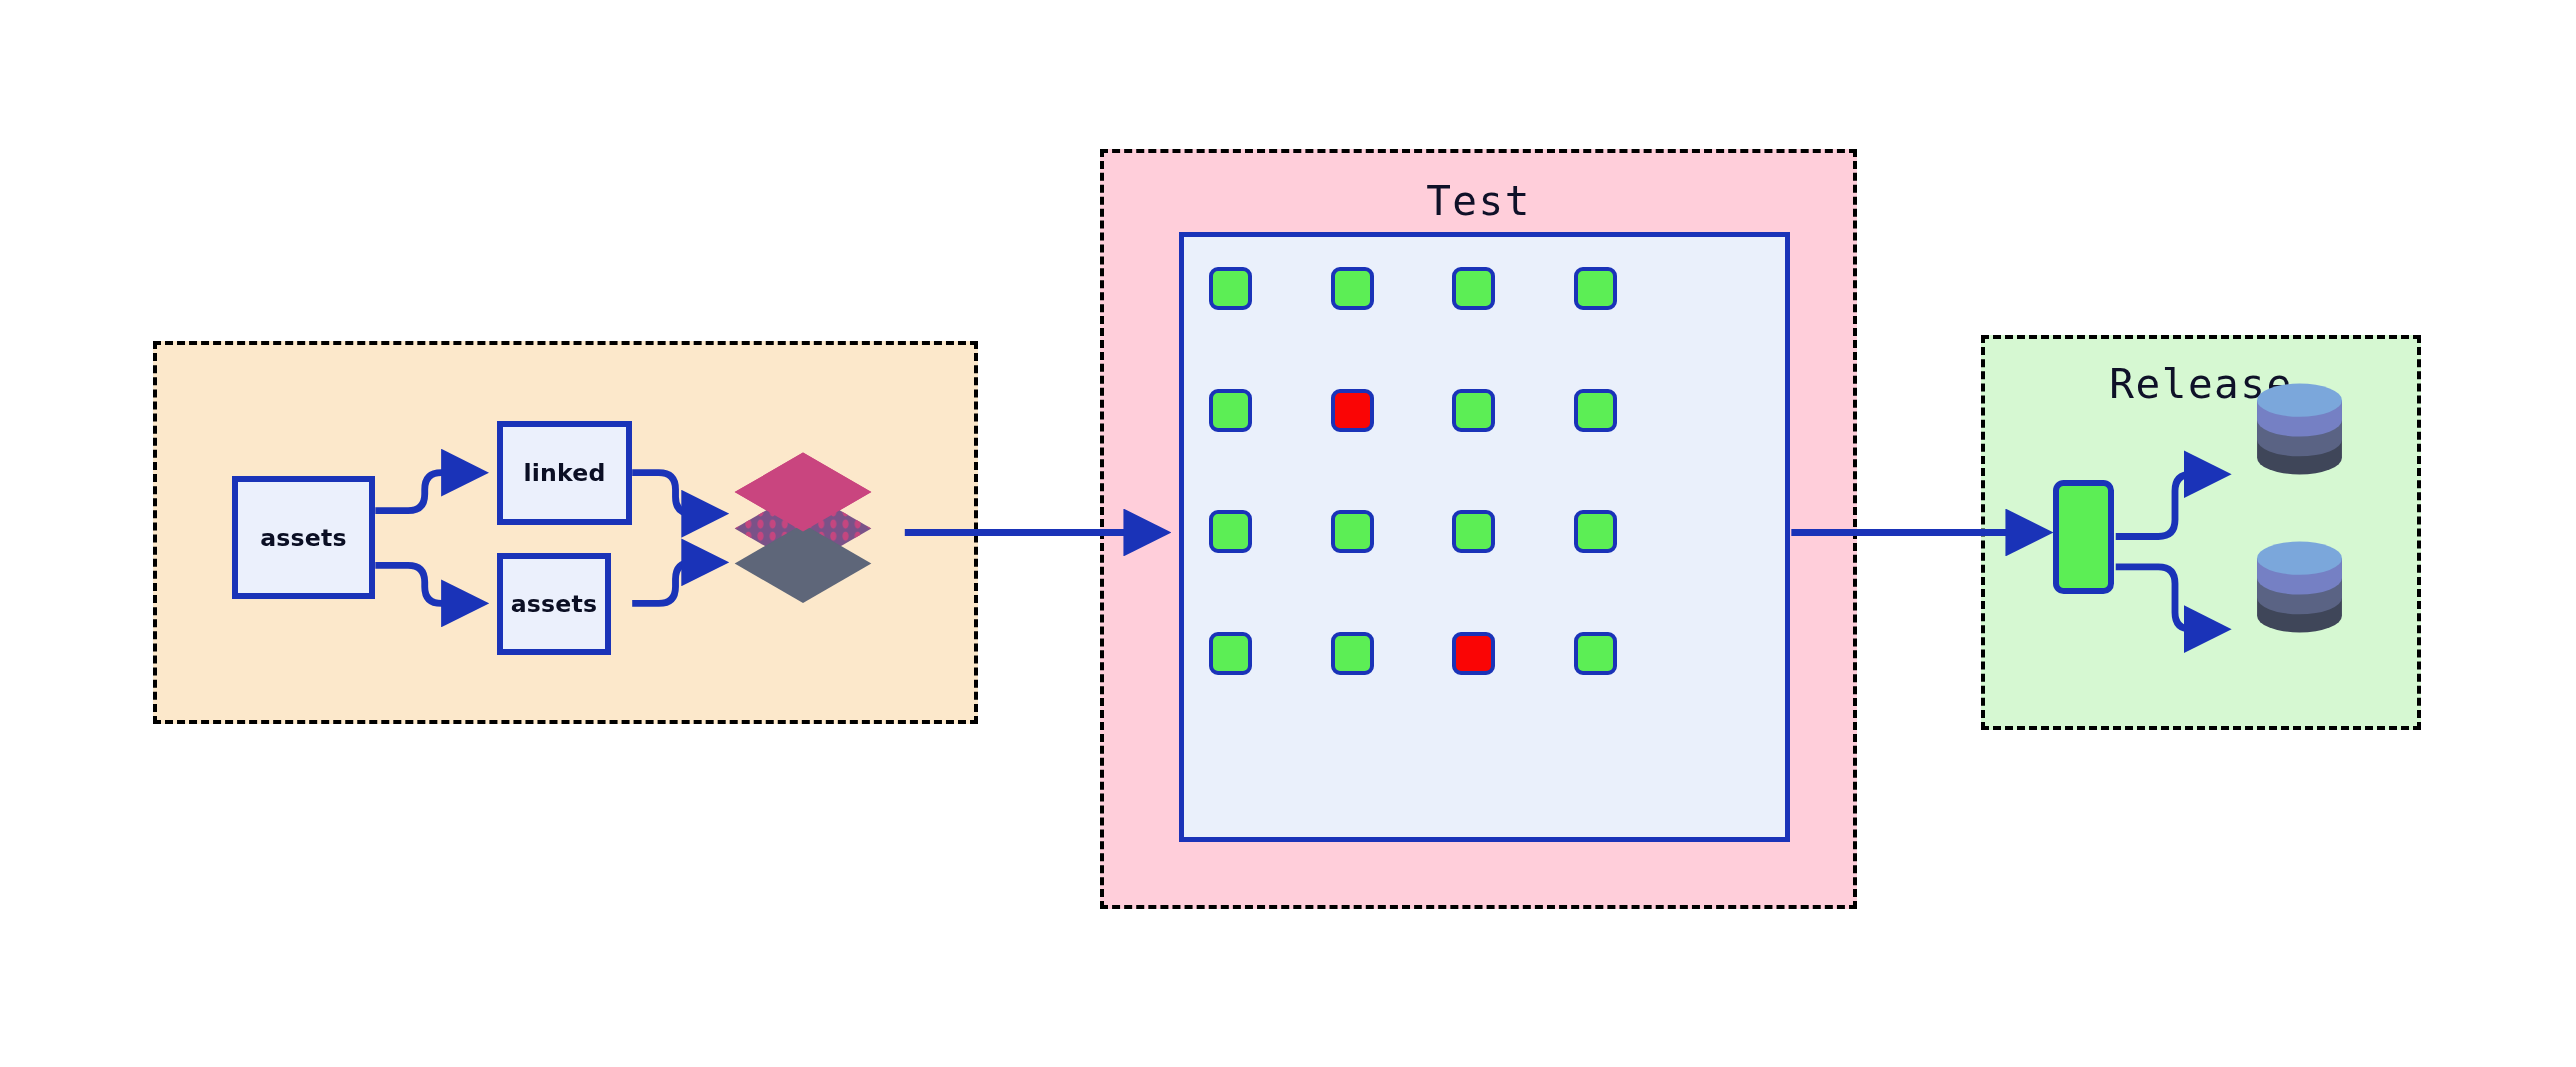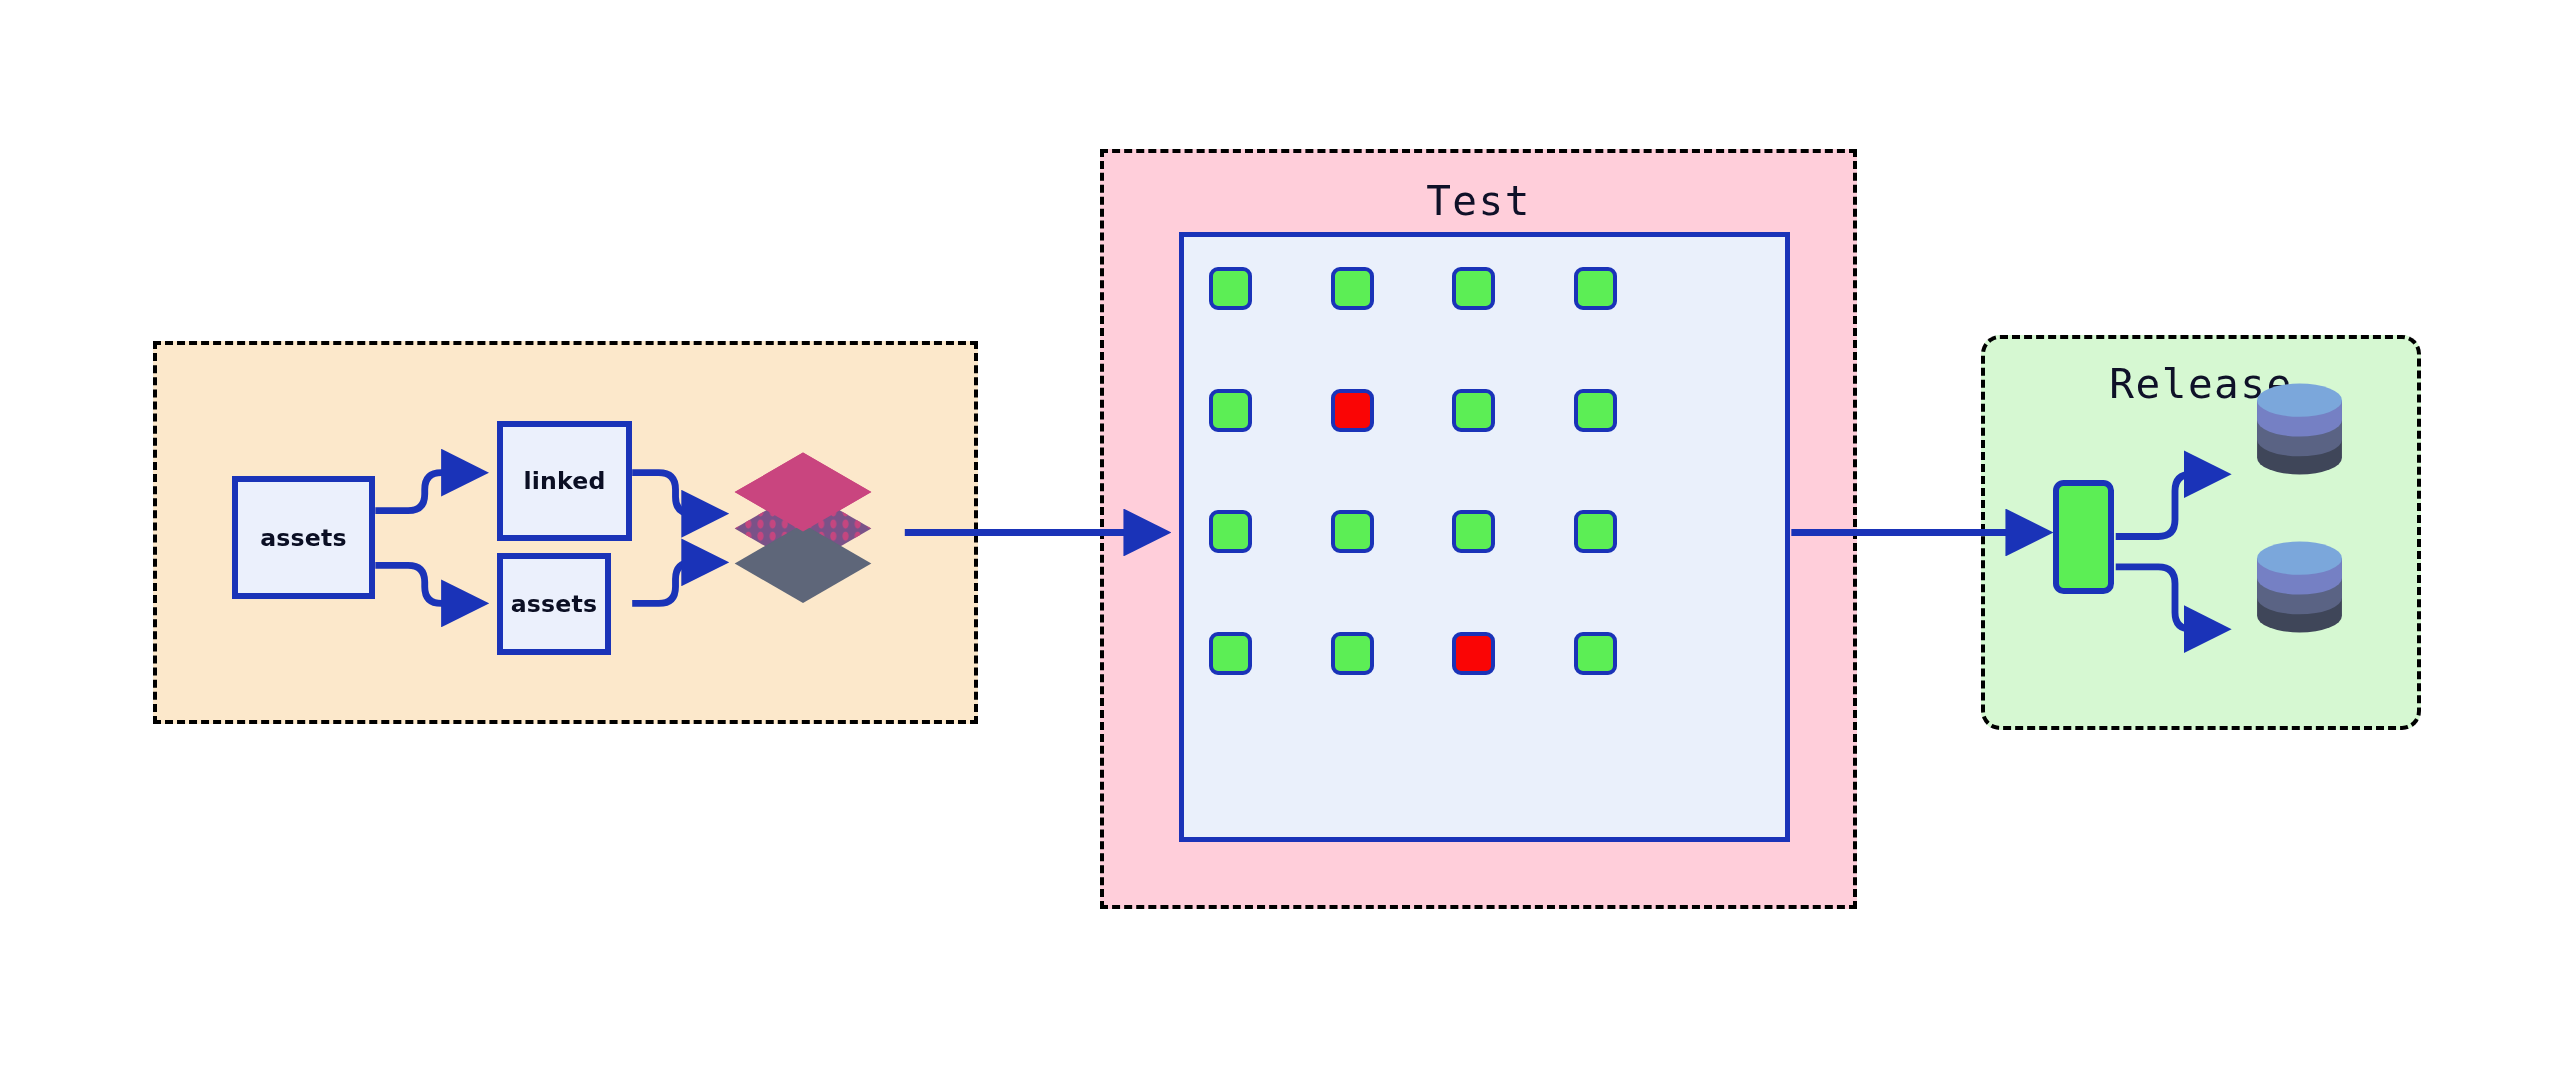--- a/index.html
+++ b/index.html
@@ -14,41 +14,41 @@
   
   #stage-build{left:153px;top:341px;width:825px;height:383px;background:#FCE8CB;}
   #build-title{top:21px;}
 
   .node-box{position:absolute;box-sizing:border-box;background:#EBF0FC;
     border:6.8px solid #1A33B8;display:flex;align-items:center;justify-content:center;}
   .node-box span{font-family:"DejaVu Sans","Liberation Sans",sans-serif;
     font-weight:bold;font-size:23.6px;color:#0B0F24;letter-spacing:0.2px;}
 
   #node-source{left:75px;top:131px;width:143px;height:123px;}
-  #node-linked{left:340px;top:76px;width:135px;height:120px;}
+  #node-linked{left:340px;top:76px;width:135px;height:104px;}
   #node-assets{left:340px;top:208px;width:114px;height:102px;}
 
   .svg-layer{position:absolute;left:0;top:0;overflow:visible;pointer-events:none;}
 
   
   #layers-icon{position:absolute;left:573px;top:100px;width:146px;height:164px;}
 
   
   #stage-test{left:1100px;top:149px;width:757px;height:760px;background:#FFCEDA;padding-left:7px;}
   #test-title{top:24px;}
   #test-panel{position:absolute;left:75px;top:79px;width:611px;height:610px;
     box-sizing:border-box;background:#EAF0FB;border:5.3px solid #1A33B8;}
   #test-grid{position:absolute;left:25px;top:30px;width:563px;height:555px;}
   .test-cell{position:absolute;width:43px;height:43px;box-sizing:border-box;
     border:4.6px solid #1A33B8;border-radius:9px;}
   .test-cell.pass{background:#5CEE55;}
   .test-cell.fail{background:#FA0505;}
 
   
-  #stage-release{left:1981px;top:335px;width:440px;height:395px;background:#D6F8D2;border-radius:19px;}
+  #stage-release{left:1981px;top:335px;width:440px;height:395px;background:#D6F8D2;}
   #release-title{top:21px;}
   #release-node{position:absolute;left:68px;top:141px;width:61px;height:114px;
     box-sizing:border-box;background:#5CEE55;border:6.8px solid #1A33B8;border-radius:10.6px;}
   .db-icon{position:absolute;width:97px;height:97px;}
   #db-top{left:266px;top:43px;}
   #db-bottom{left:266px;top:201px;}
 
   .flow-svg{position:absolute;left:0;top:0;width:2576px;height:1068px;overflow:visible;}
 </style>
 </head>

